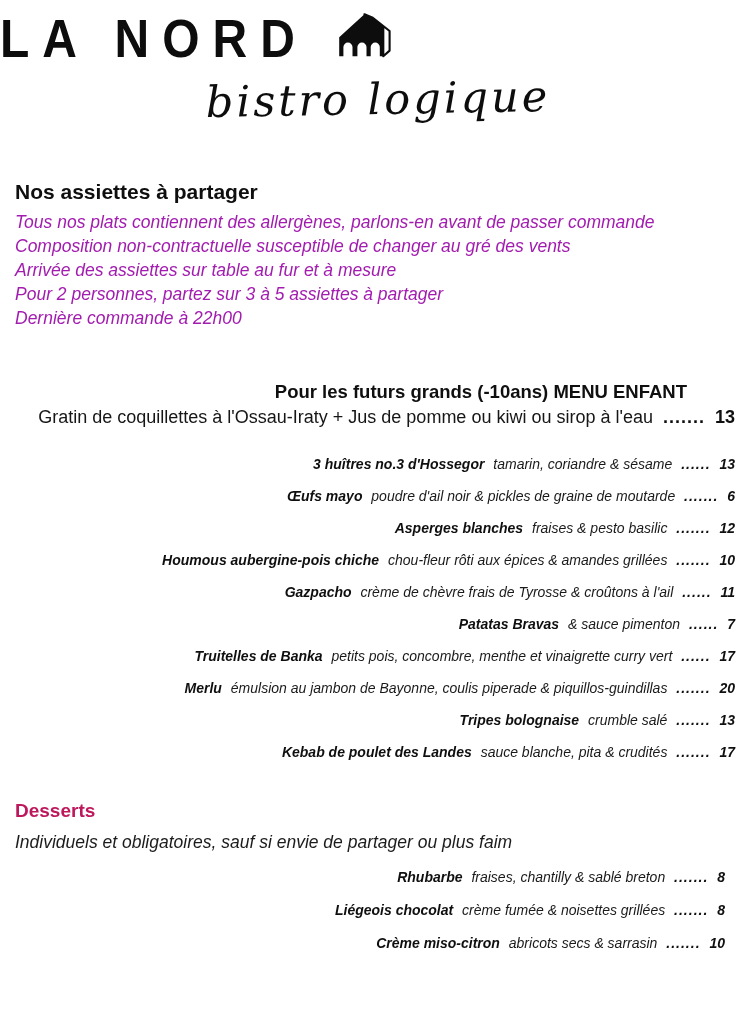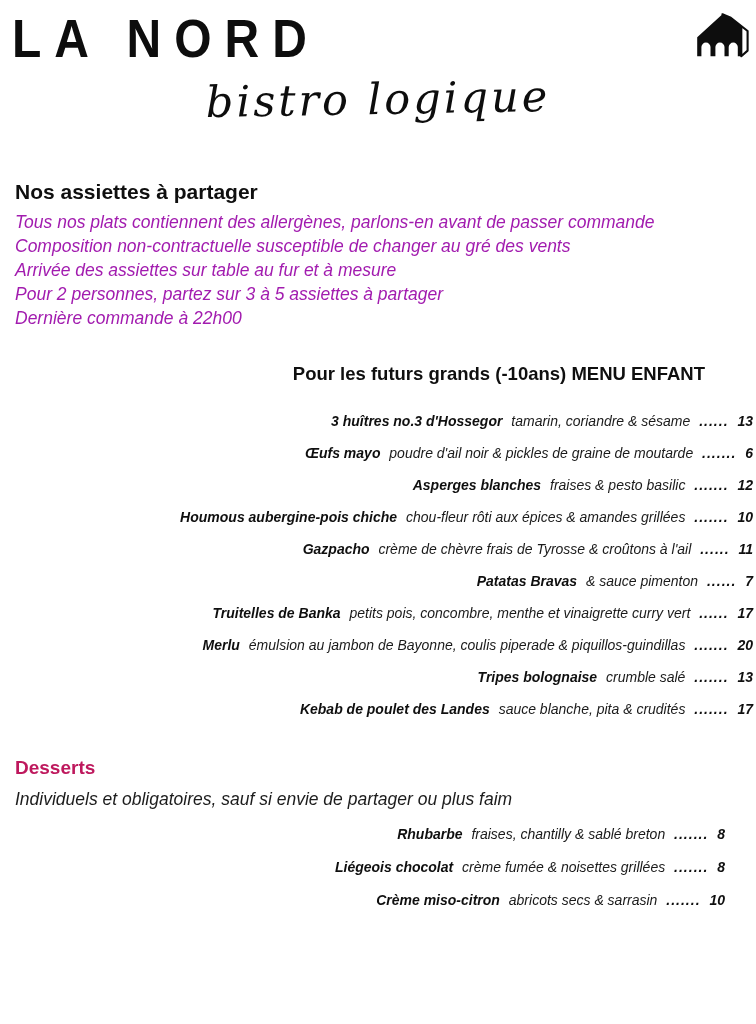--- a/index.html
+++ b/index.html
@@ -7,23 +7,22 @@
     width:756px;height:1024px;
     font-family:"Liberation Sans","DejaVu Sans",sans-serif;
     color:#161616;
     overflow:hidden;
   }
   .page{width:756px;height:1024px;position:relative;background:#fff;}
 
   
   .logo{padding-top:4px;text-align:center;}
   .logo-row{
-    display:flex;justify-content:space-between;align-items:center;gap:20px;
+    display:flex;justify-content:flex-start;align-items:center;gap:20px;
     height:68px;
-    padding-left:12px;
   }
   .logo-title{
     font-size:48px;font-weight:bold;letter-spacing:13px;
     color:#0d0d0d;white-space:nowrap;
     transform:scaleY(1.12);
   }
   .house{display:inline-block;line-height:0;}
   .logo-sub{
     margin-top:2px;
     font-family:"DejaVu Serif","Liberation Serif",serif;
@@ -38,21 +37,21 @@
   .intro{margin:56px 20px 0 15px;}
   .intro h1{
     margin:0;font-size:21px;line-height:23px;font-weight:bold;color:#0f0f0f;
   }
   .notes{margin-top:7px;}
   .note{
     font-style:italic;font-size:17.5px;line-height:24px;color:#a21caf;
   }
 
   
-  .menu{margin-top:33px;text-align:right;padding-right:3px;}
+  .menu{margin-top:51px;text-align:right;padding-right:21px;}
   .kids-title{
     font-weight:bold;font-size:18.5px;line-height:22px;
     margin-right:48px;color:#0f0f0f;
   }
   .kids-line{margin-top:3px;font-size:18px;line-height:22px;}
   .item{font-size:14px;line-height:22px;margin-top:10px;color:#1a1a1a;font-style:italic;}
   .plates .item:first-of-type{margin-top:25px;}
   .iname{font-weight:bold;color:#0f0f0f;}
   .idesc{margin-left:5px;}
   .dots{margin-left:5px;font-weight:bold;letter-spacing:1px;color:#0f0f0f;}
@@ -103,20 +102,25 @@
 
         <div class="note">Pour 2 personnes, partez sur 3 à 5 assiettes à partager</div>
 
         <div class="note">Dernière commande à 22h00</div>
       </div>
   </section>
 
   <section class="menu">
     <div class="kids">
       <div class="kids-title">Pour les futurs grands (-10ans) MENU ENFANT</div>
+      <div class="kids-line">
+        <span class="idesc">Gratin de coquillettes à l'Ossau-Iraty + Jus de pomme ou kiwi ou sirop à l'eau</span>
+        <span class="dots">.......</span>
+        <span class="price">13</span>
+      </div>
     </div>
 
     <div class="plates">
 
         <div class="item">
           <span class="iname">3 huîtres no.3 d'Hossegor</span>
           <span class="idesc">tamarin, coriandre &amp; sésame</span>
           <span class="dots">......</span>
           <span class="price">13</span>
         </div>

